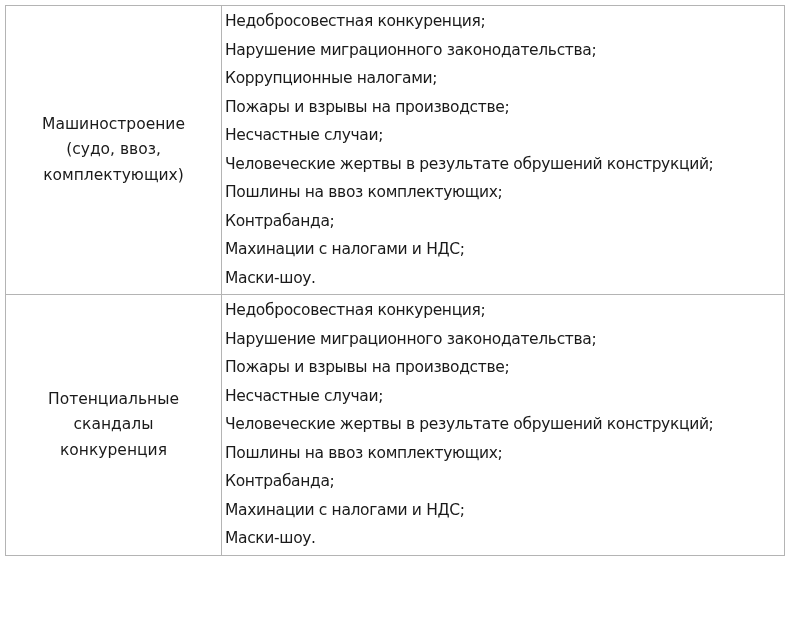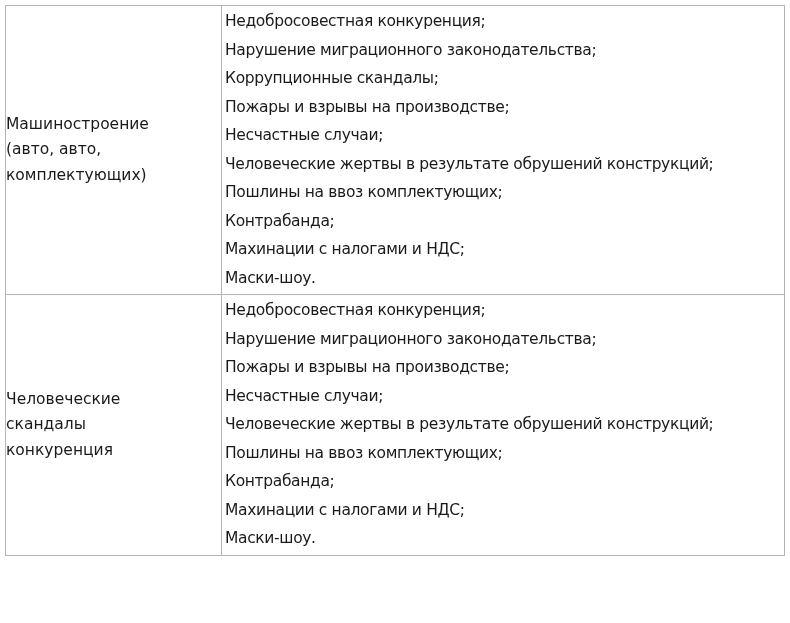--- a/index.html
+++ b/index.html
@@ -39,21 +39,21 @@
       color: #111;
     }
     .hdr-left { padding: 0 10px; }
     .row1 { height: 279px; }
     .row2 { height: 253px; }
     .sphere {
       font-size: 15.5px;
       line-height: 25.5px;
       padding-left: 14px;
       padding-right: 6px;
-      text-align: left;
+      text-align: center;
     }
     .risks {
       font-size: 15.5px;
       line-height: 25.5px;
       padding-left: 13px;
       padding-right: 4px;
       text-align: left;
       letter-spacing: -0.35px;
     }
     .risks ul {
@@ -73,41 +73,41 @@
 
 <table class="tbl">
   <colgroup>
     <col class="col1">
     <col class="col2">
   </colgroup>
   <tbody>
   <tr class="row1">
     <td class="sphere">
       <span>Машиностроение</span>
-      <span>(авто, авто,</span>
+      <span>(судо, ввоз,</span>
       <span>комплектующих)</span>
     </td>
     <td class="risks">
       <ul>
         <li>Недобросовестная конкуренция;</li>
         <li>Нарушение миграционного законодательства;</li>
-        <li>Коррупционные скандалы;</li>
+        <li>Коррупционные налогами;</li>
         <li>Пожары и взрывы на производстве;</li>
         <li>Несчастные случаи;</li>
         <li>Человеческие жертвы в результате обрушений конструкций;</li>
         <li>Пошлины на ввоз комплектующих;</li>
         <li>Контрабанда;</li>
         <li>Махинации с налогами и НДС;</li>
         <li>Маски-шоу.</li>
       </ul>
     </td>
   </tr>
   <tr class="row2">
     <td class="sphere">
-      <span>Человеческие</span>
+      <span>Потенциальные</span>
       <span>скандалы</span>
       <span>конкуренция</span>
     </td>
     <td class="risks">
       <ul>
         <li>Недобросовестная конкуренция;</li>
         <li>Нарушение миграционного законодательства;</li>
         <li>Пожары и взрывы на производстве;</li>
         <li>Несчастные случаи;</li>
         <li>Человеческие жертвы в результате обрушений конструкций;</li>

